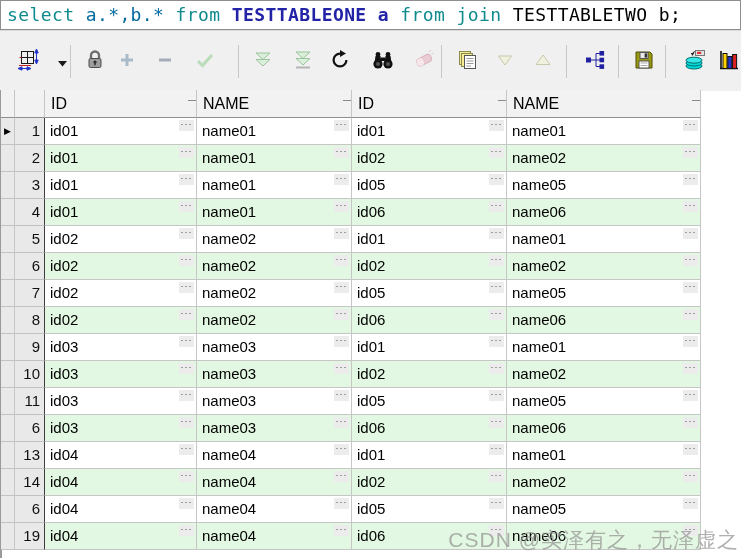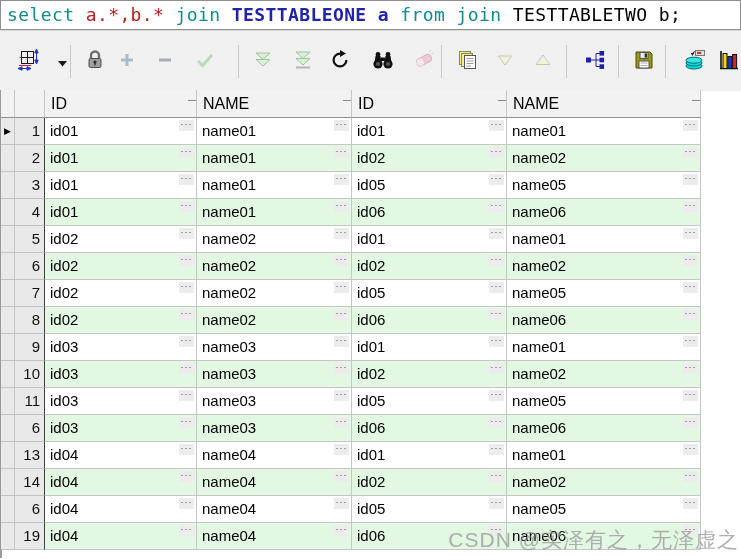--- a/index.html
+++ b/index.html
@@ -64,21 +64,21 @@
   .grid-bottom-strip{height:8px;background:#fff;border-left:1px solid #9a9a9a;width:700px;}
   
   .watermark{
     position:absolute;right:2px;bottom:5px;font-size:21px;letter-spacing:1px;
     color:rgba(150,150,150,.75);pointer-events:none;margin-top:40px;
   }
 </style>
 </head>
 <body>
 
-<div class="sql-editor"><code id="sql-code"><span style="color: rgb(15, 139, 141);">select </span><span style="color: #b91c1c;">a.*,b.* </span><span style="color: rgb(15, 139, 141);">join </span><span style="color: rgb(35, 35, 168); font-weight: bold;">TESTTABLEONE a </span><span style="color: rgb(15, 139, 141);">from join </span><span style="color: #000000;">TESTTABLETWO b;</span></code></div>
+<div class="sql-editor"><code id="sql-code"><span style="color: rgb(15, 139, 141);">select </span><span style="color: #0369a1;">a.*,b.* </span><span style="color: rgb(15, 139, 141);">from </span><span style="color: rgb(35, 35, 168); font-weight: bold;">TESTTABLEONE a </span><span style="color: rgb(15, 139, 141);">from join </span><span style="color: #000000;">TESTTABLETWO b;</span></code></div>
 
 <div class="toolbar" id="toolbar">
     <div class="tb-item" style="left: 16px;">
       <span><svg width="24" height="24" viewBox="0 0 24 24">
           <g stroke="#1a1a1a" fill="none">
             <rect x="4.5" y="3.5" width="12" height="12"></rect>
             <line x1="10.5" y1="3.5" x2="10.5" y2="15.5"></line>
             <line x1="4.5" y1="9.5" x2="16.5" y2="9.5"></line>
           </g>
           <line x1="2" y1="17.5" x2="14" y2="17.5" stroke="#cc2222"></line>

